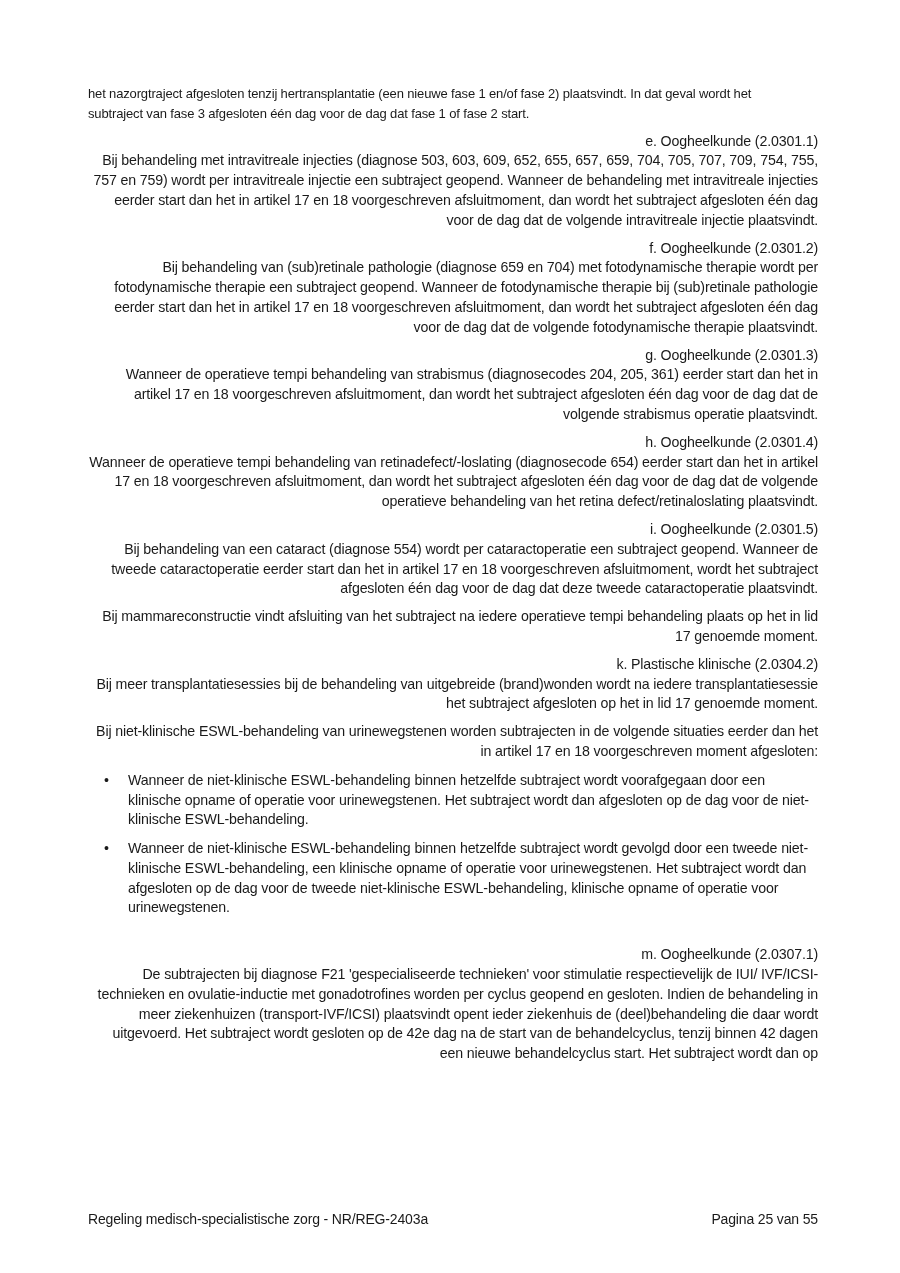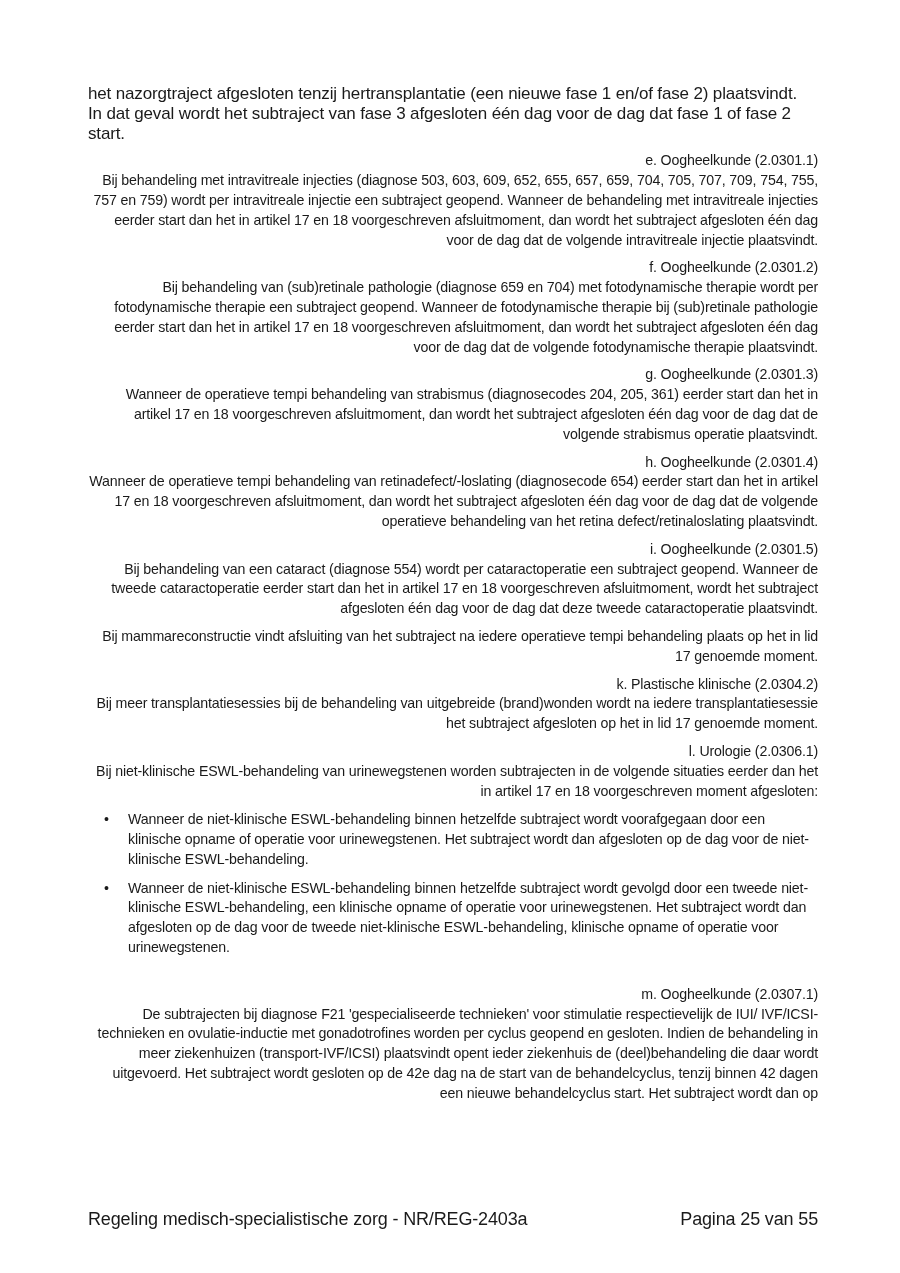--- a/index.html
+++ b/index.html
@@ -3,32 +3,32 @@
 <meta charset="utf-8">
 <style>
   html, body { margin: 0; padding: 0; background: #ffffff; }
   body {
     width: 900px; height: 1273px; position: relative; overflow: hidden;
     font-family: "Liberation Sans", "DejaVu Sans", sans-serif;
     color: #1a1a1a;
   }
   .page { position: absolute; left: 88px; top: 84px; width: 730px; }
   .p {
-    font-size: 17px; line-height: 19.8px; margin: 0 16px 8px 0;
+    font-size: 13px; line-height: 19.8px; margin: 0 16px 8px 0;
     letter-spacing: -0.15px;
   }
   .section { margin: 0 0 8px 0; }
   .section .heading, .section .body { font-size: 14.2px; line-height: 19.8px; letter-spacing: -0.15px; margin: 0; text-align: right; }
   .bullets { list-style: none; margin: 9px 0 0 0; padding: 0; }
   .bullets li { position: relative; padding-left: 40px; font-size: 14.2px; line-height: 19.8px; letter-spacing: -0.15px; margin: 0 0 9px 0; }
   .bullets li .dot { position: absolute; left: 16px; top: 0; }
   .gap-large { height: 18px; }
   .footer {
     position: absolute; top: 1210px; left: 88px; width: 730px;
-    font-size: 18px; line-height: 18px; display: flex; justify-content: space-between;
+    font-size: 14px; line-height: 18px; display: flex; justify-content: space-between;
     letter-spacing: -0.15px;
   }
 </style>
 </head>
 <body>
 
 <div class="page">
   <p class="p">het nazorgtraject afgesloten tenzij hertransplantatie (een nieuwe fase 1 en/of fase 2) plaatsvindt. In dat geval wordt het subtraject van fase 3 afgesloten één dag voor de dag dat fase 1 of fase 2 start.</p>
 
   <div class="section">
@@ -59,21 +59,20 @@
   <div class="section">
     <p class="body">Bij mammareconstructie vindt afsluiting van het subtraject na iedere operatieve tempi behandeling plaats op het in lid 17 genoemde moment.</p>
   </div>
 
   <div class="section">
     <p class="heading">k. Plastische klinische (2.0304.2)</p>
     <p class="body">Bij meer transplantatiesessies bij de behandeling van uitgebreide (brand)wonden wordt na iedere transplantatiesessie het subtraject afgesloten op het in lid 17 genoemde moment.</p>
   </div>
 
   <div class="section">
-    <p class="heading">l. Urologie (2.0306.1)</p>
     <p class="body">Bij niet-klinische ESWL-behandeling van urinewegstenen worden subtrajecten in de volgende situaties eerder dan het in artikel 17 en 18 voorgeschreven moment afgesloten:</p>
     <ul class="bullets">
       <li>
         <span class="dot">•</span>
         <span>Wanneer de niet-klinische ESWL-behandeling binnen hetzelfde subtraject wordt voorafgegaan door een klinische opname of operatie voor urinewegstenen. Het subtraject wordt dan afgesloten op de dag voor de niet-klinische ESWL-behandeling.</span>
       </li>
       <li>
         <span class="dot">•</span>
         <span>Wanneer de niet-klinische ESWL-behandeling binnen hetzelfde subtraject wordt gevolgd door een tweede niet-klinische ESWL-behandeling, een klinische opname of operatie voor urinewegstenen. Het subtraject wordt dan afgesloten op de dag voor de tweede niet-klinische ESWL-behandeling, klinische opname of operatie voor urinewegstenen.</span>
       </li>

